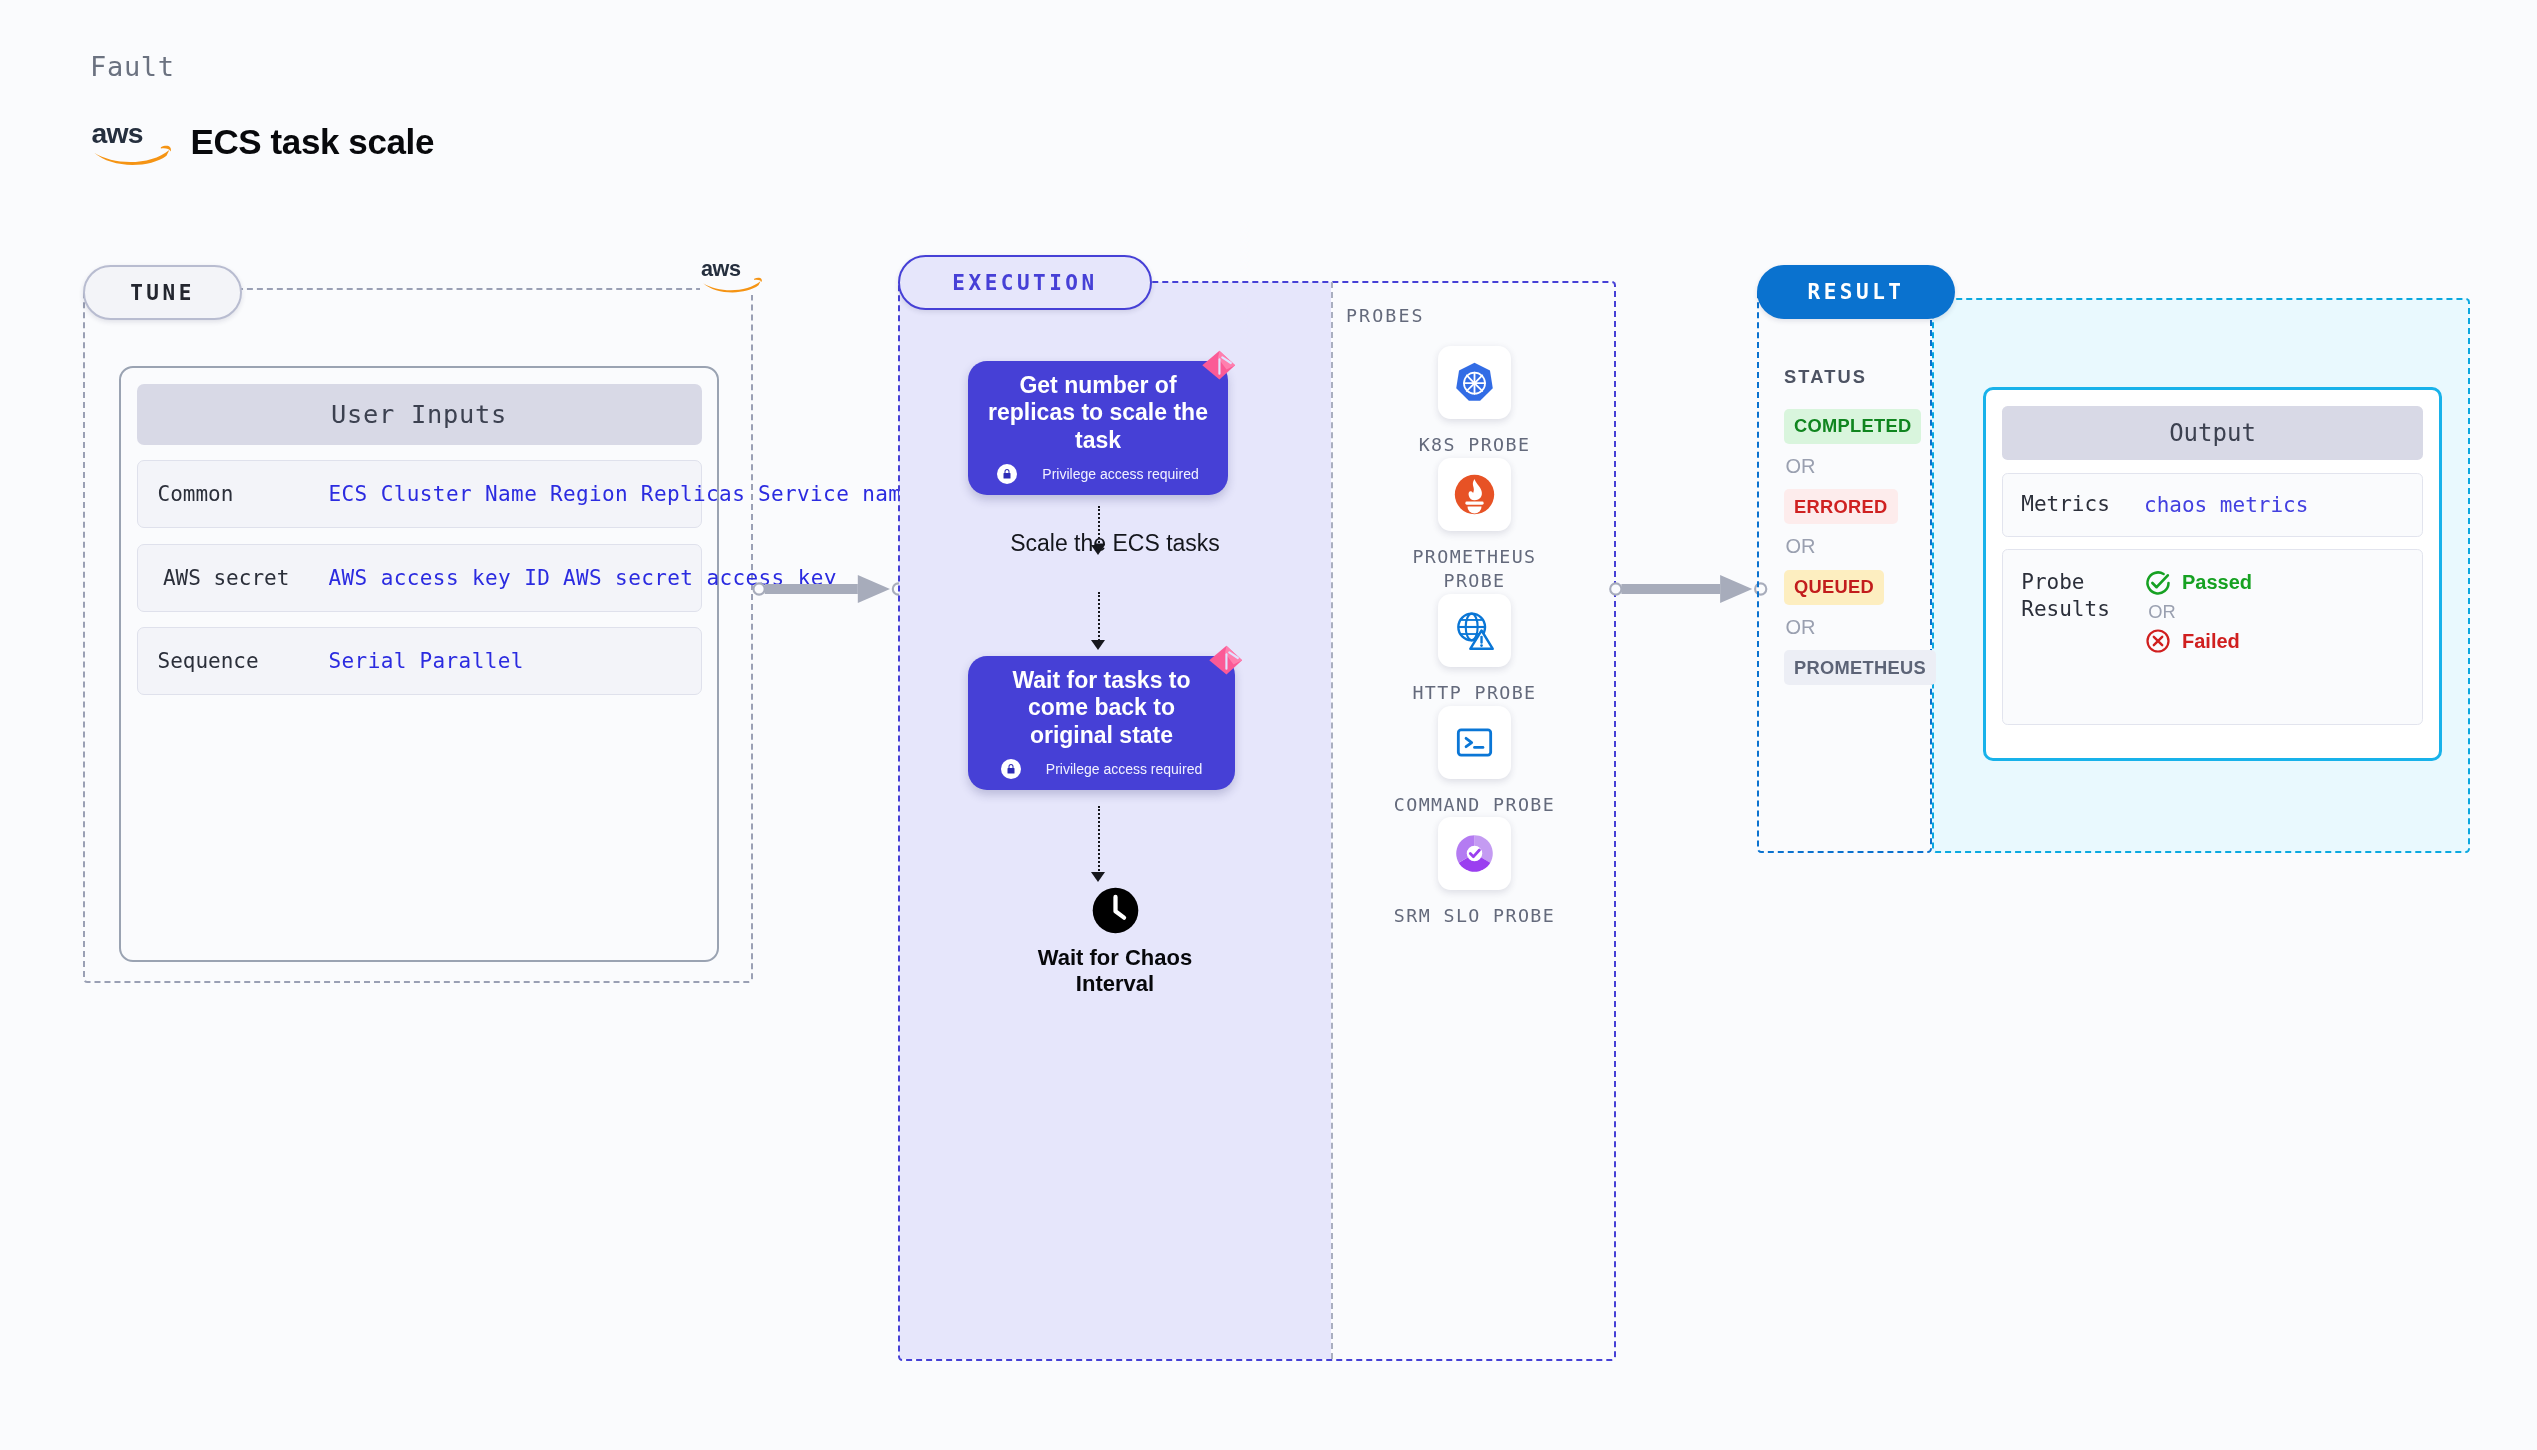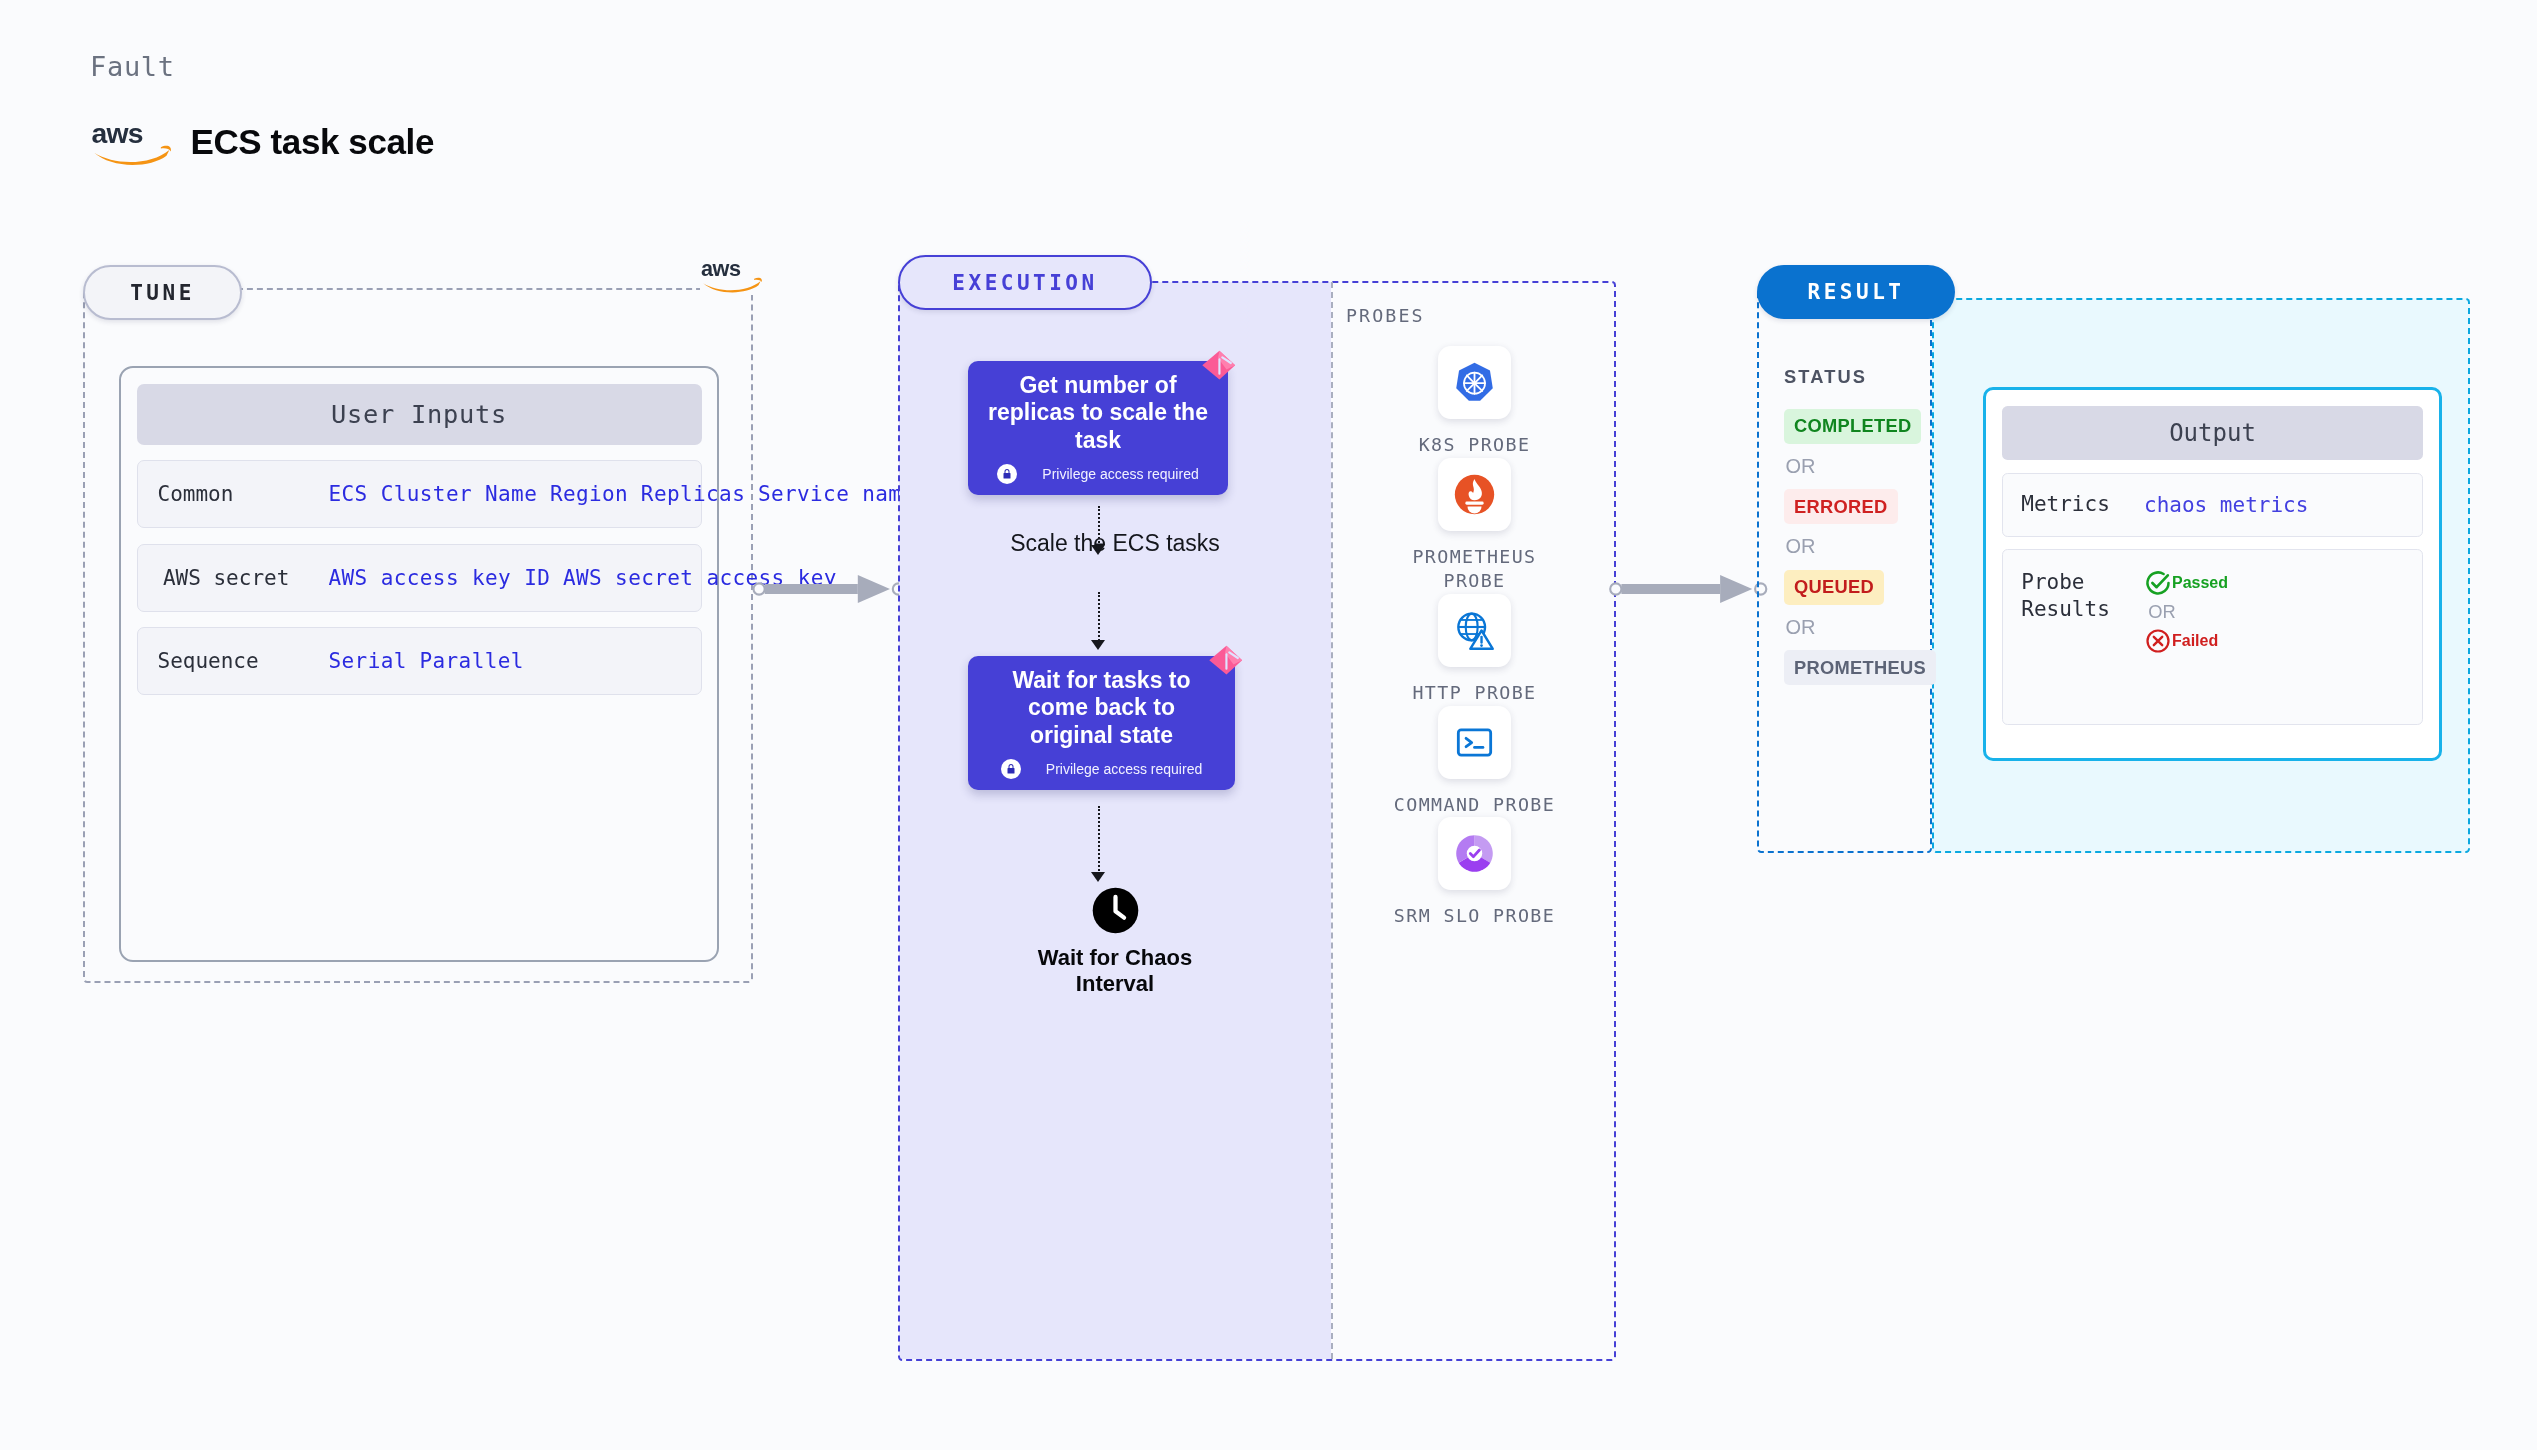--- a/index.html
+++ b/index.html
@@ -92,21 +92,21 @@
   }
   .probes-label {
     position: absolute; left: 1346px; top: 305px;
     font-family: "DejaVu Sans Mono", monospace; font-size: 18.3px;
     color: #646a7c; letter-spacing: 2.1px;
   }
 
   
   .flow { position: absolute; left: 899px; top: 282px; width: 432px; height: 1077px; }
   .step-card {
-    position: absolute; background: #4640d6; border-radius: 10px;
+    position: absolute; background: #4640d6; border-radius: 19px;
     box-shadow: 0 4.2px 10px rgba(40,40,110,.22);
     color: #fff; text-align: center;
     display: flex; flex-direction: column; align-items: center; justify-content: center;
     padding: 12.7px 15.5px;
   }
   .step-card .title { font-size: 23px; font-weight: 700; line-height: 1.18; }
   .step-card .priv {
     display: flex; align-items: center; gap: 25px; margin-top: 10px;
     font-size: 14px; font-weight: 400; color: #f2f2ff;
   }
@@ -199,21 +199,21 @@
     display: flex; align-items: center; padding: 14px 0; min-height: 64px;
   }
   .out-label {
     width: 141px; flex: none; padding-left: 18.3px;
     font-family: "DejaVu Sans Mono", monospace; font-size: 21px; color: #2b2f3a; line-height: 1.3;
   }
   .out-val-metric {
     font-family: "DejaVu Sans Mono", monospace; font-size: 21px; color: #4340e0;
   }
   .pr-stack { display: flex; flex-direction: column; gap: 4.2px; }
-  .pr-line { display: flex; align-items: center; font-size: 16px; font-weight: 700; }
+  .pr-line { display: flex; align-items: center; gap: 10px; font-size: 20px; font-weight: 700; }
   .pr-pass { color: #16a122; }
   .pr-fail { color: #d01f1f; }
   .pr-or { font-size: 18.3px; color: #9aa0b0; font-weight: 400; margin-left: 4.2px; }
 
   
   .conn { position: absolute; height: 42px; }
   .conn-c1 { left: 752px; top: 568px; width: 157px; }
   .conn-c2 { left: 1609px; top: 568px; width: 162px; }
 
   .aws-badge { position: absolute; left: 700px; top: 254px; width: 65px; height: 41px; background: #fafbfd; }

